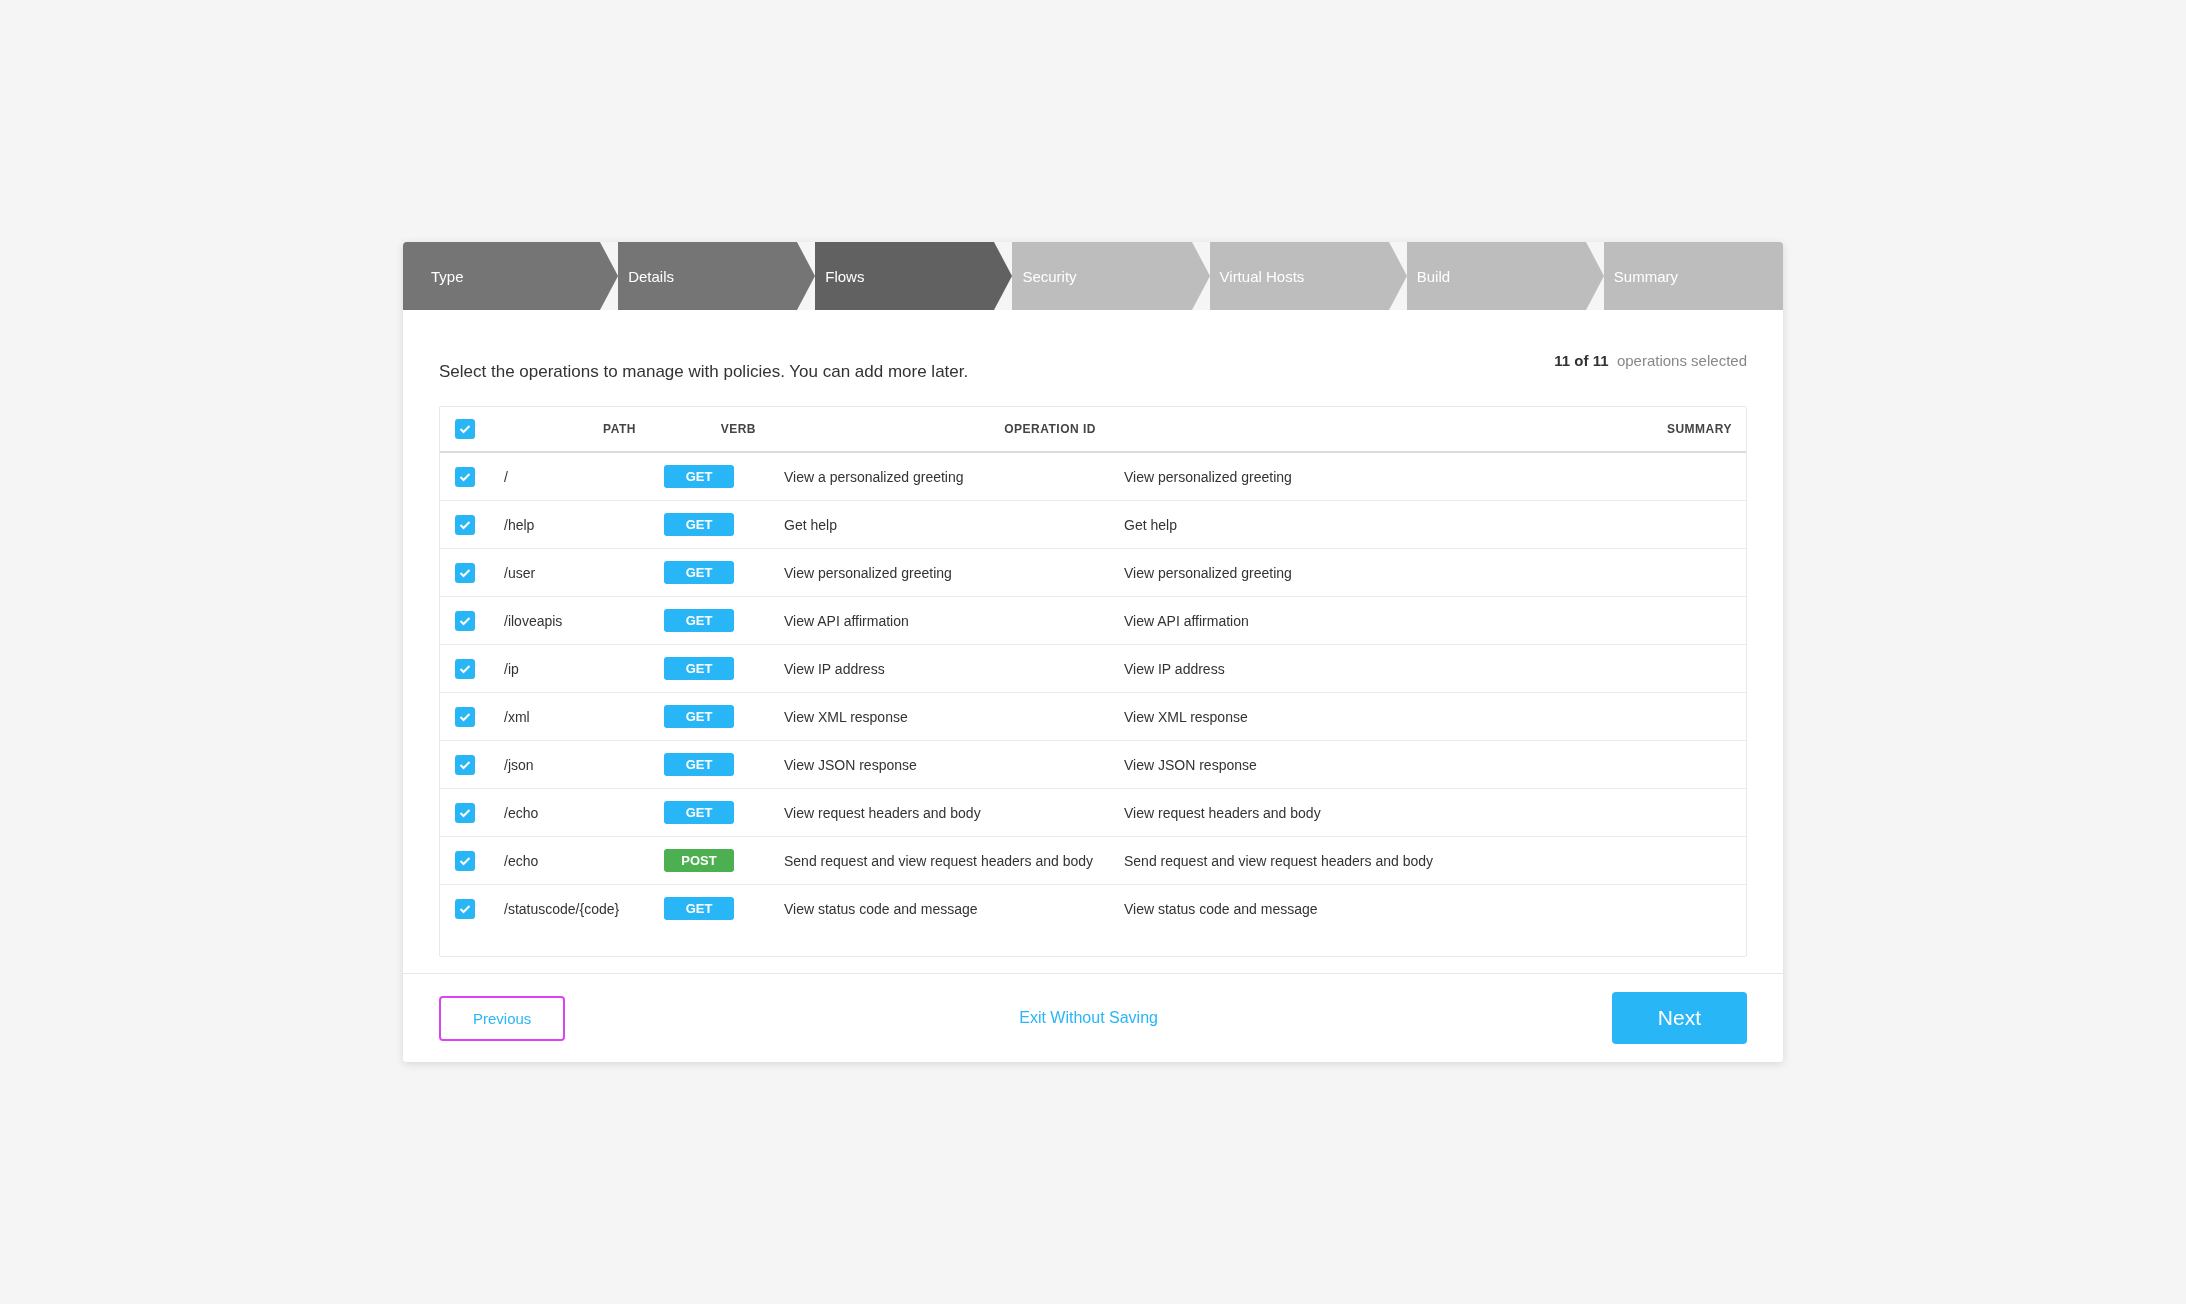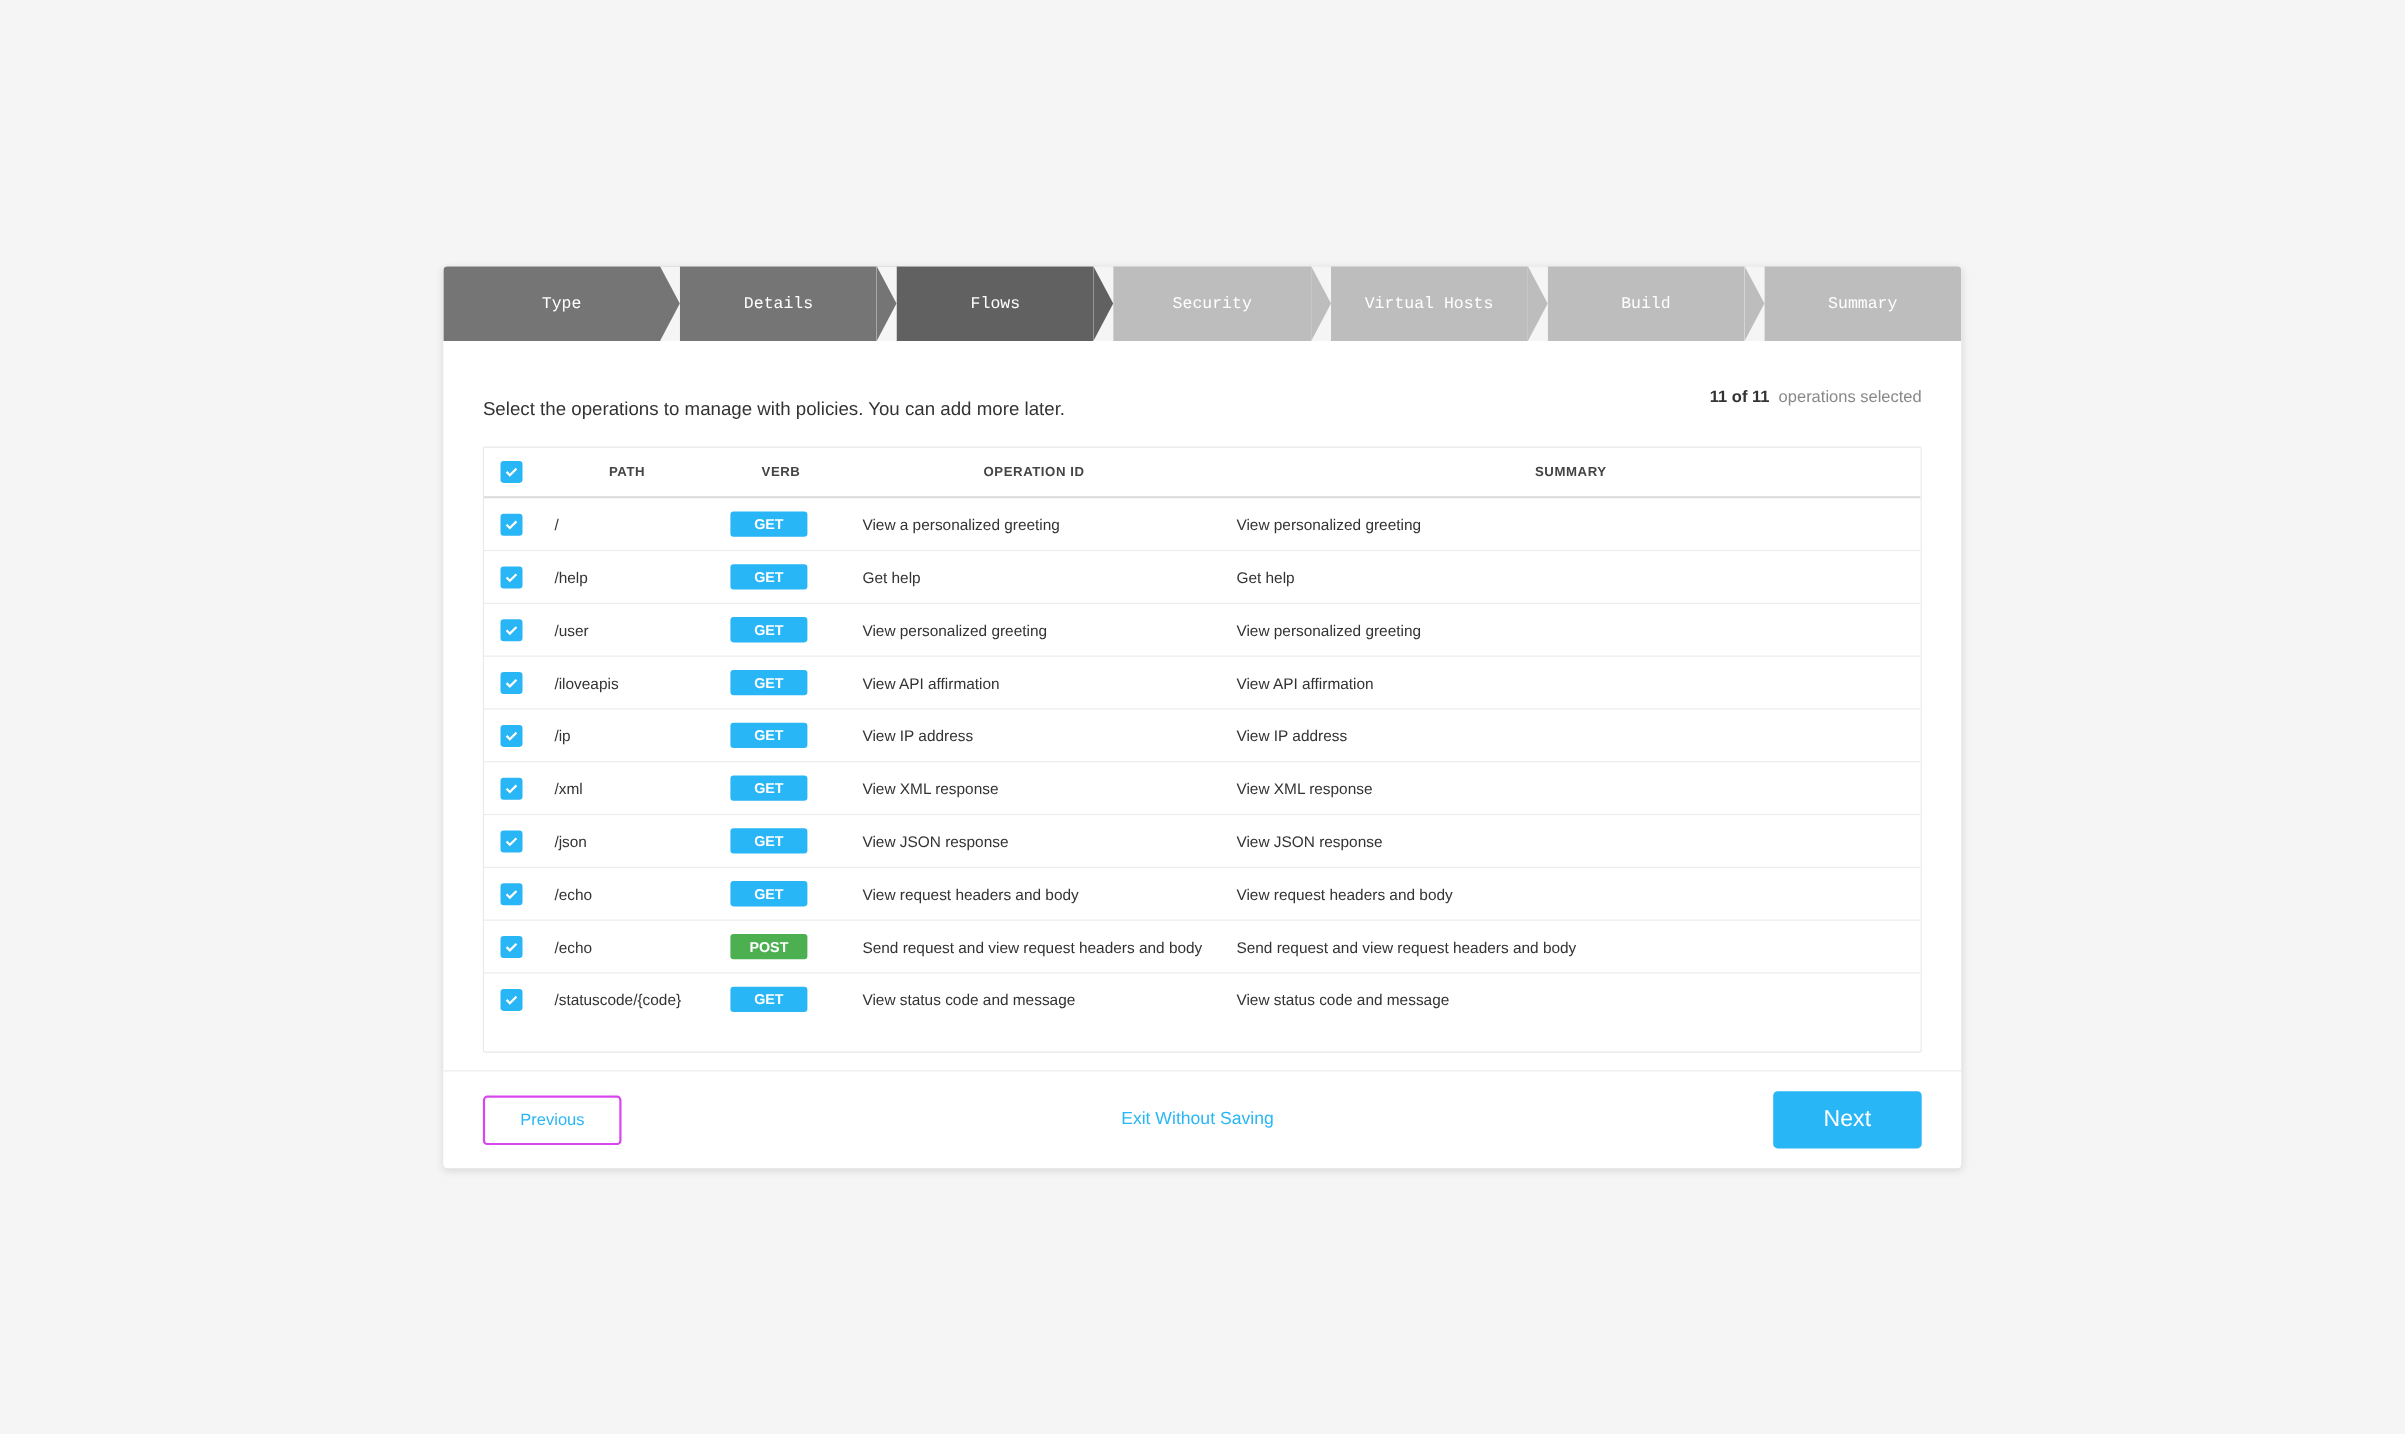--- a/index.html
+++ b/index.html
@@ -26,29 +26,27 @@
     .step-bar {
       display: flex;
       background: #e0e0e0;
       height: 68px;
       align-items: stretch;
       overflow: hidden;
     }
     .step {
       display: flex;
       align-items: center;
-      justify-content: center;
       flex: 1;
       font-size: 15px;
       color: #fff;
       position: relative;
       background: #9e9e9e;
       padding: 0 10px 0 28px;
       cursor: default;
-      font-family: Liberation Mono, monospace;
     }
     .step.active {
       background: #616161;
     }
     .step.completed {
       background: #757575;
     }
     .step.inactive {
       background: #bdbdbd;
       color: #fff;
@@ -127,21 +125,21 @@
     }
     .ops-table {
       width: 100%;
       border-collapse: collapse;
     }
     .ops-table thead tr {
       border-bottom: 2px solid #ddd;
     }
     .ops-table thead th {
       padding: 12px 14px;
-      text-align: center;
+      text-align: right;
       font-size: 12px;
       font-weight: 700;
       color: #444;
       letter-spacing: 0.5px;
       text-transform: uppercase;
     }
     .ops-table thead th:first-child {
       width: 50px;
       text-align: center;
     }

